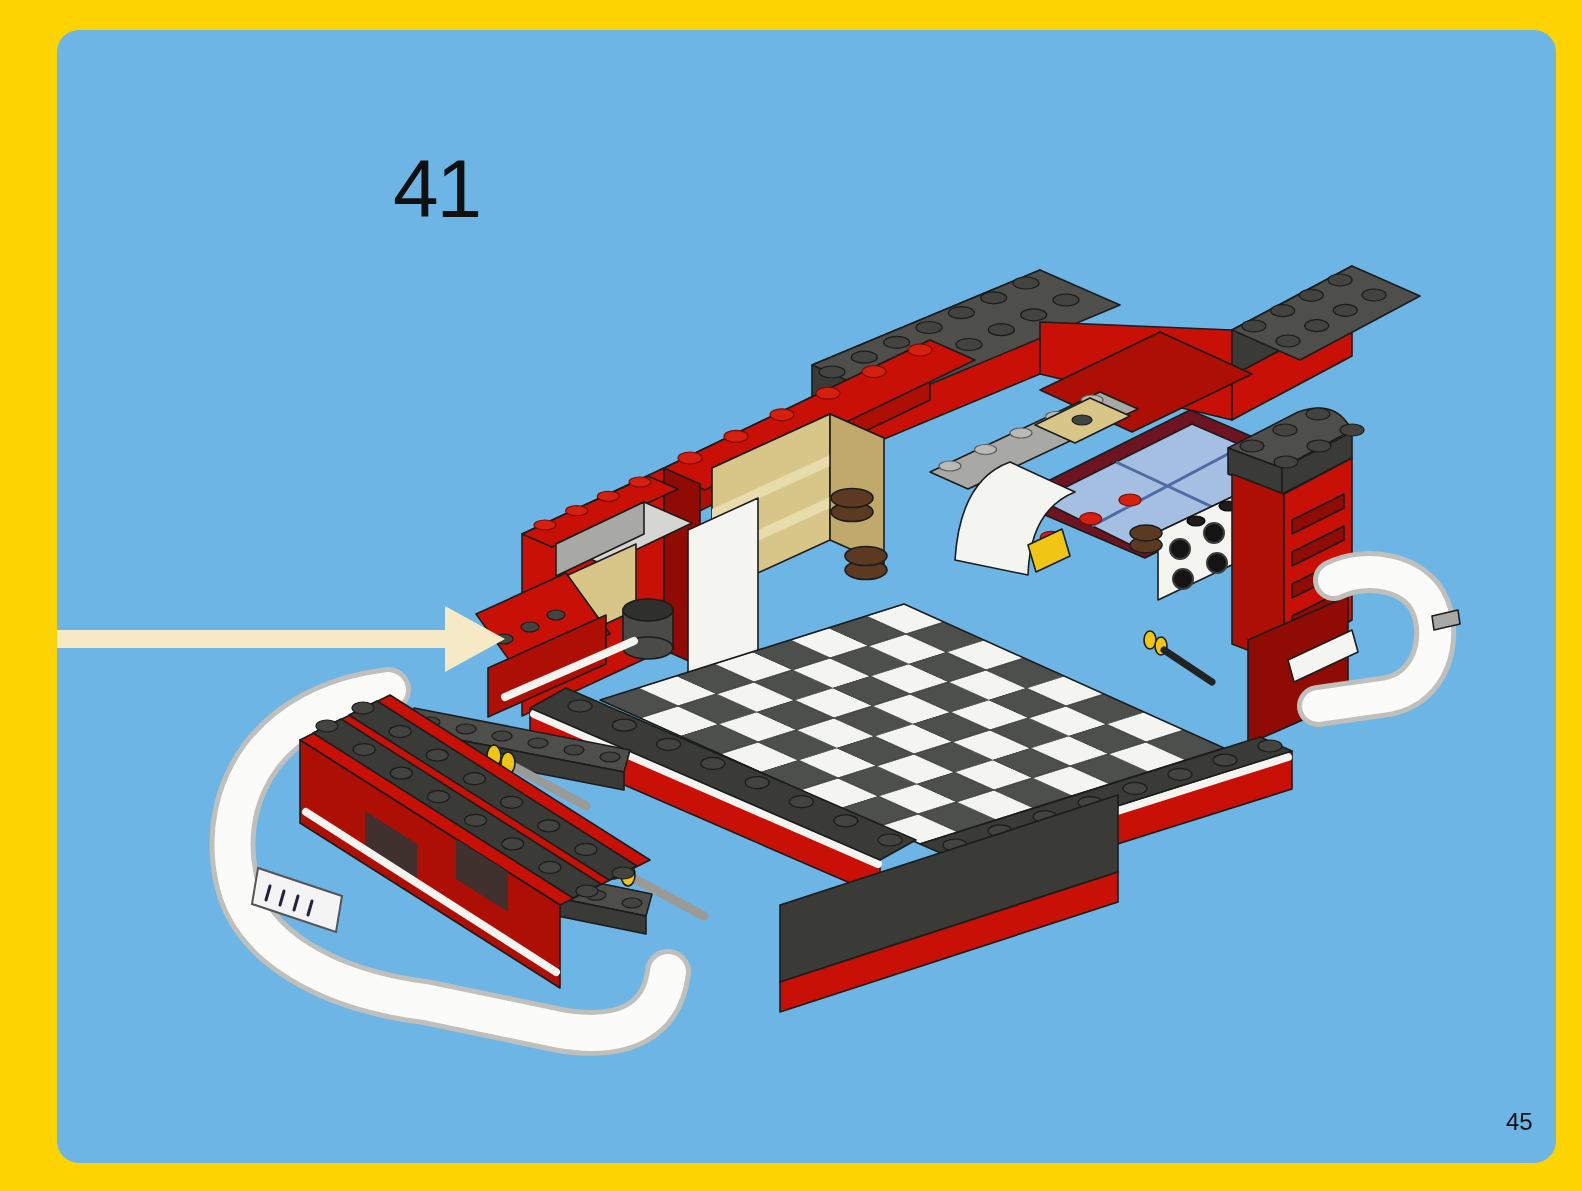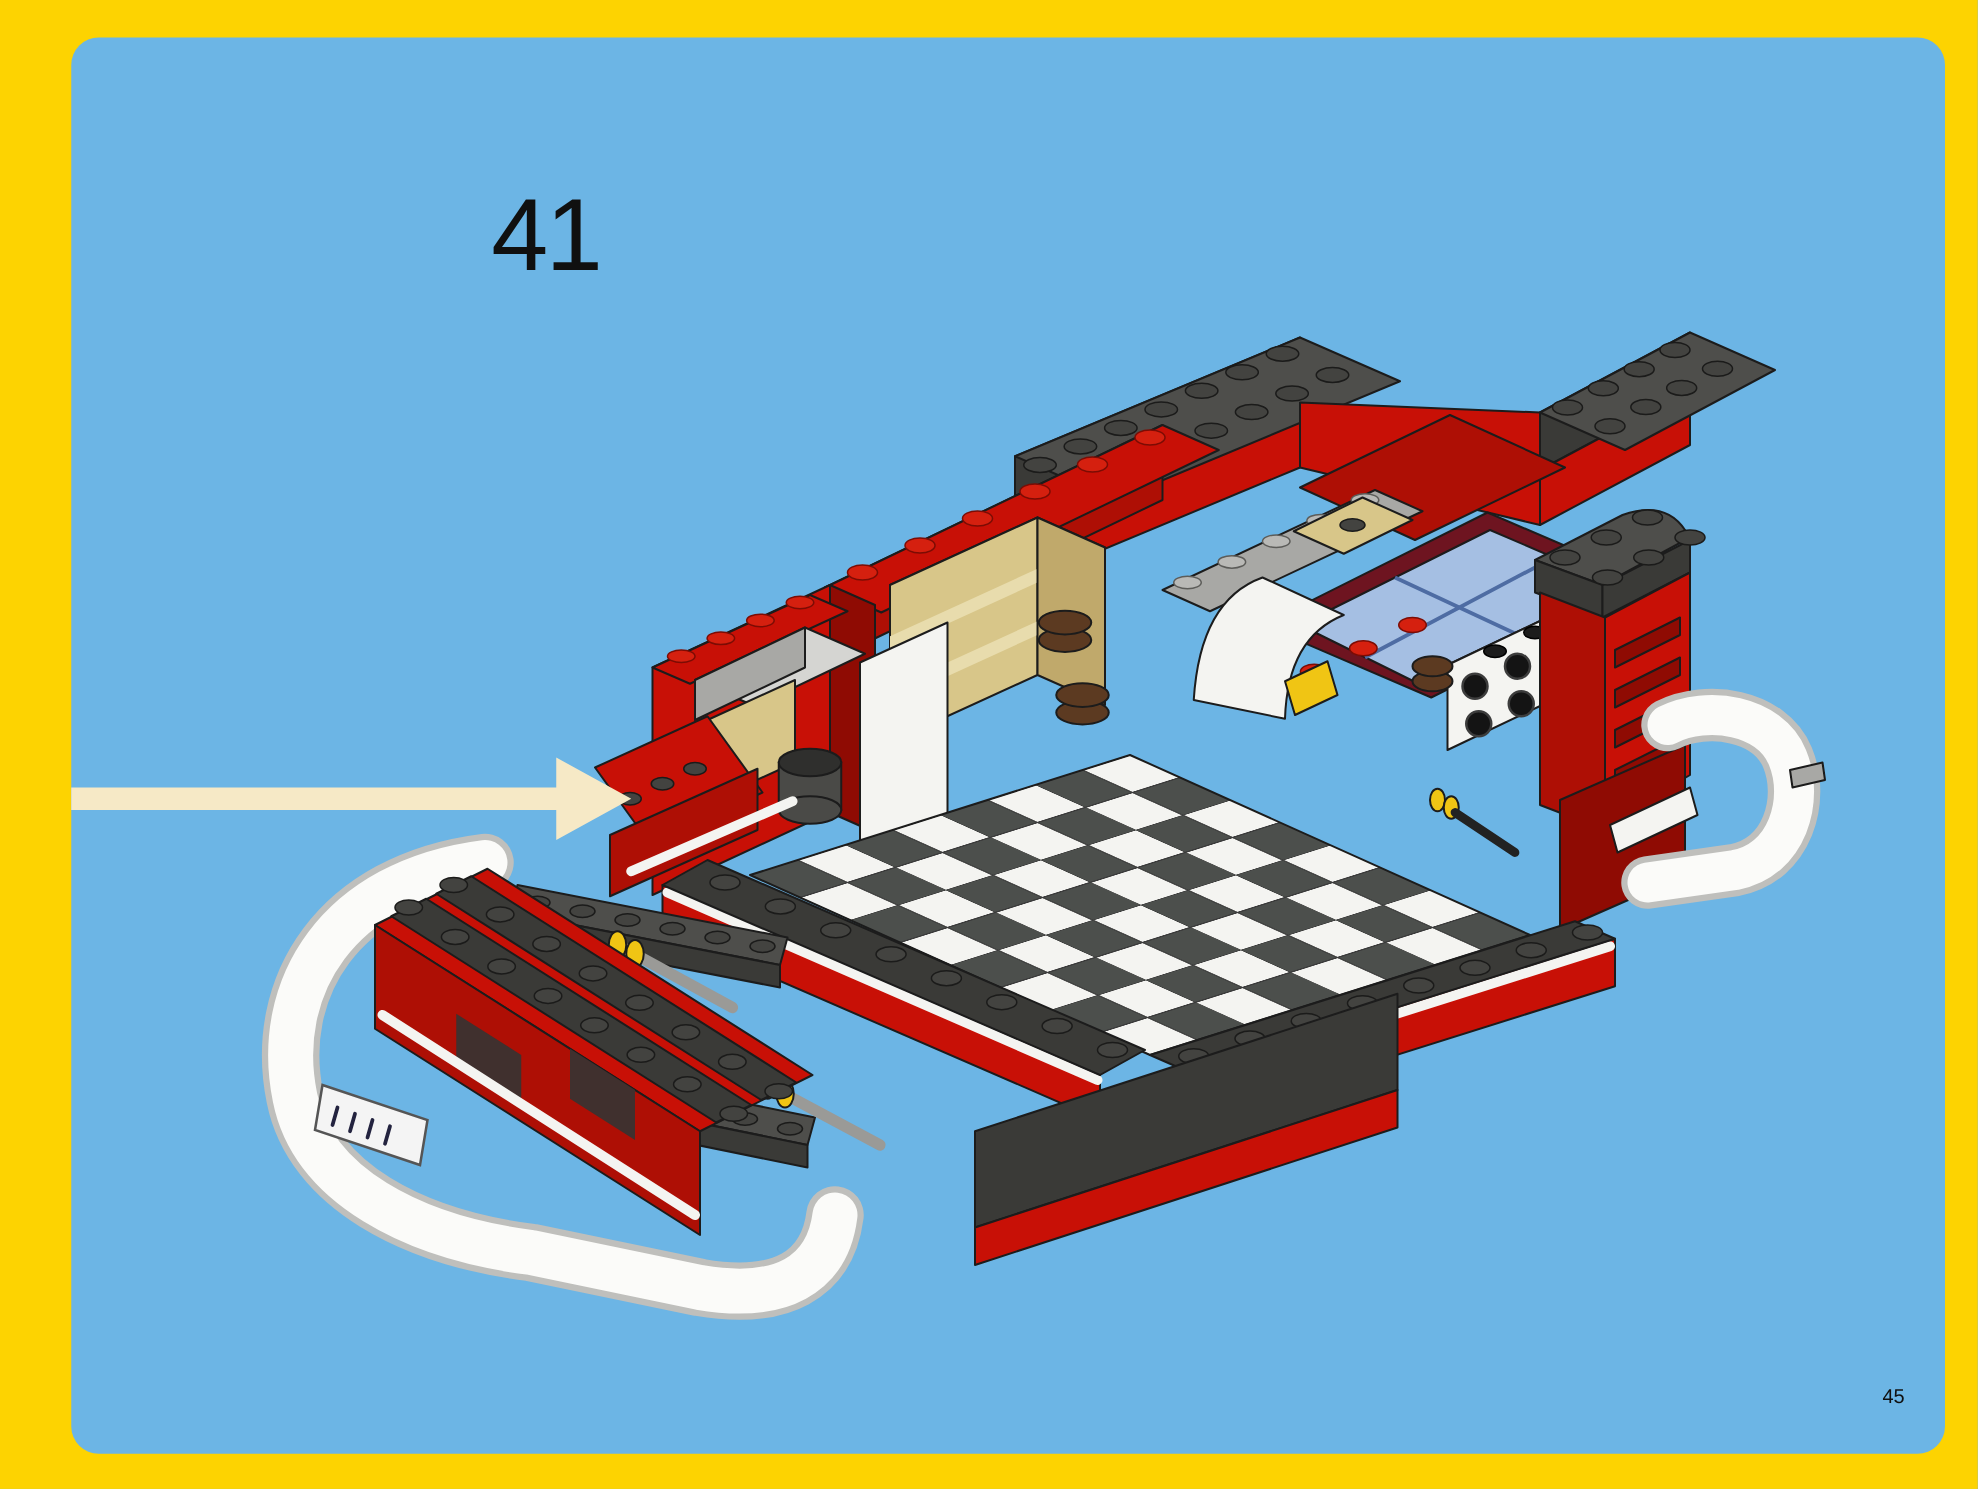--- a/index.html
+++ b/index.html
@@ -3,21 +3,21 @@
 <meta charset="utf-8">
 <style>
   html,body{margin:0;padding:0;width:1582px;height:1191px;overflow:hidden;
     background:var(--border-yellow,#FDD301);
     font-family:"Liberation Sans", sans-serif;}
   .page{position:relative;width:1582px;height:863px;}
   .panel{position:absolute;left:57px;top:30px;width:1499px;height:1133px;
     background:var(--panel-blue,#6CB5E5);border-radius:22px;}
   .step-number{position:absolute;left:393px;top:148px;font-size:82px;font-weight:400;
     letter-spacing:-2px;color:var(--text-black,#101010);line-height:1;}
-  .page-number{position:absolute;left:1506px;top:1110px;font-size:16px;font-weight:400;
+  .page-number{position:absolute;left:1506px;top:1110px;font-size:24px;font-weight:400;
     color:var(--text-black,#101010);line-height:1;}
   svg.scene{position:absolute;left:0;top:0;width:1582px;height:1191px;}
   .o{stroke:var(--outline,#1C1C1C);stroke-width:1.6;stroke-linejoin:round;}
   .f-red{fill:var(--lego-red,#C81006)} .f-redm{fill:var(--lego-red-mid,#AE0F05)}
   .f-redd{fill:var(--lego-red-dark,#8F0B03)}
   .f-dkt{fill:var(--dark-gray-top,#4E4E4B)} .f-dks{fill:var(--dark-gray-side,#3A3A37)}
   .f-mg{fill:var(--medium-gray,#A8A8A5)} .f-lg{fill:var(--light-gray,#D5D5D2)}
   .f-wh{fill:var(--white-piece,#F4F4F1)}
   .f-tanl{fill:var(--tan-light,#E8DCAD)} .f-tan{fill:var(--tan,#D8C689)} .f-tand{fill:var(--tan-dark,#C0A96B)}
   .f-brown{fill:var(--brown,#5C3A21)}

